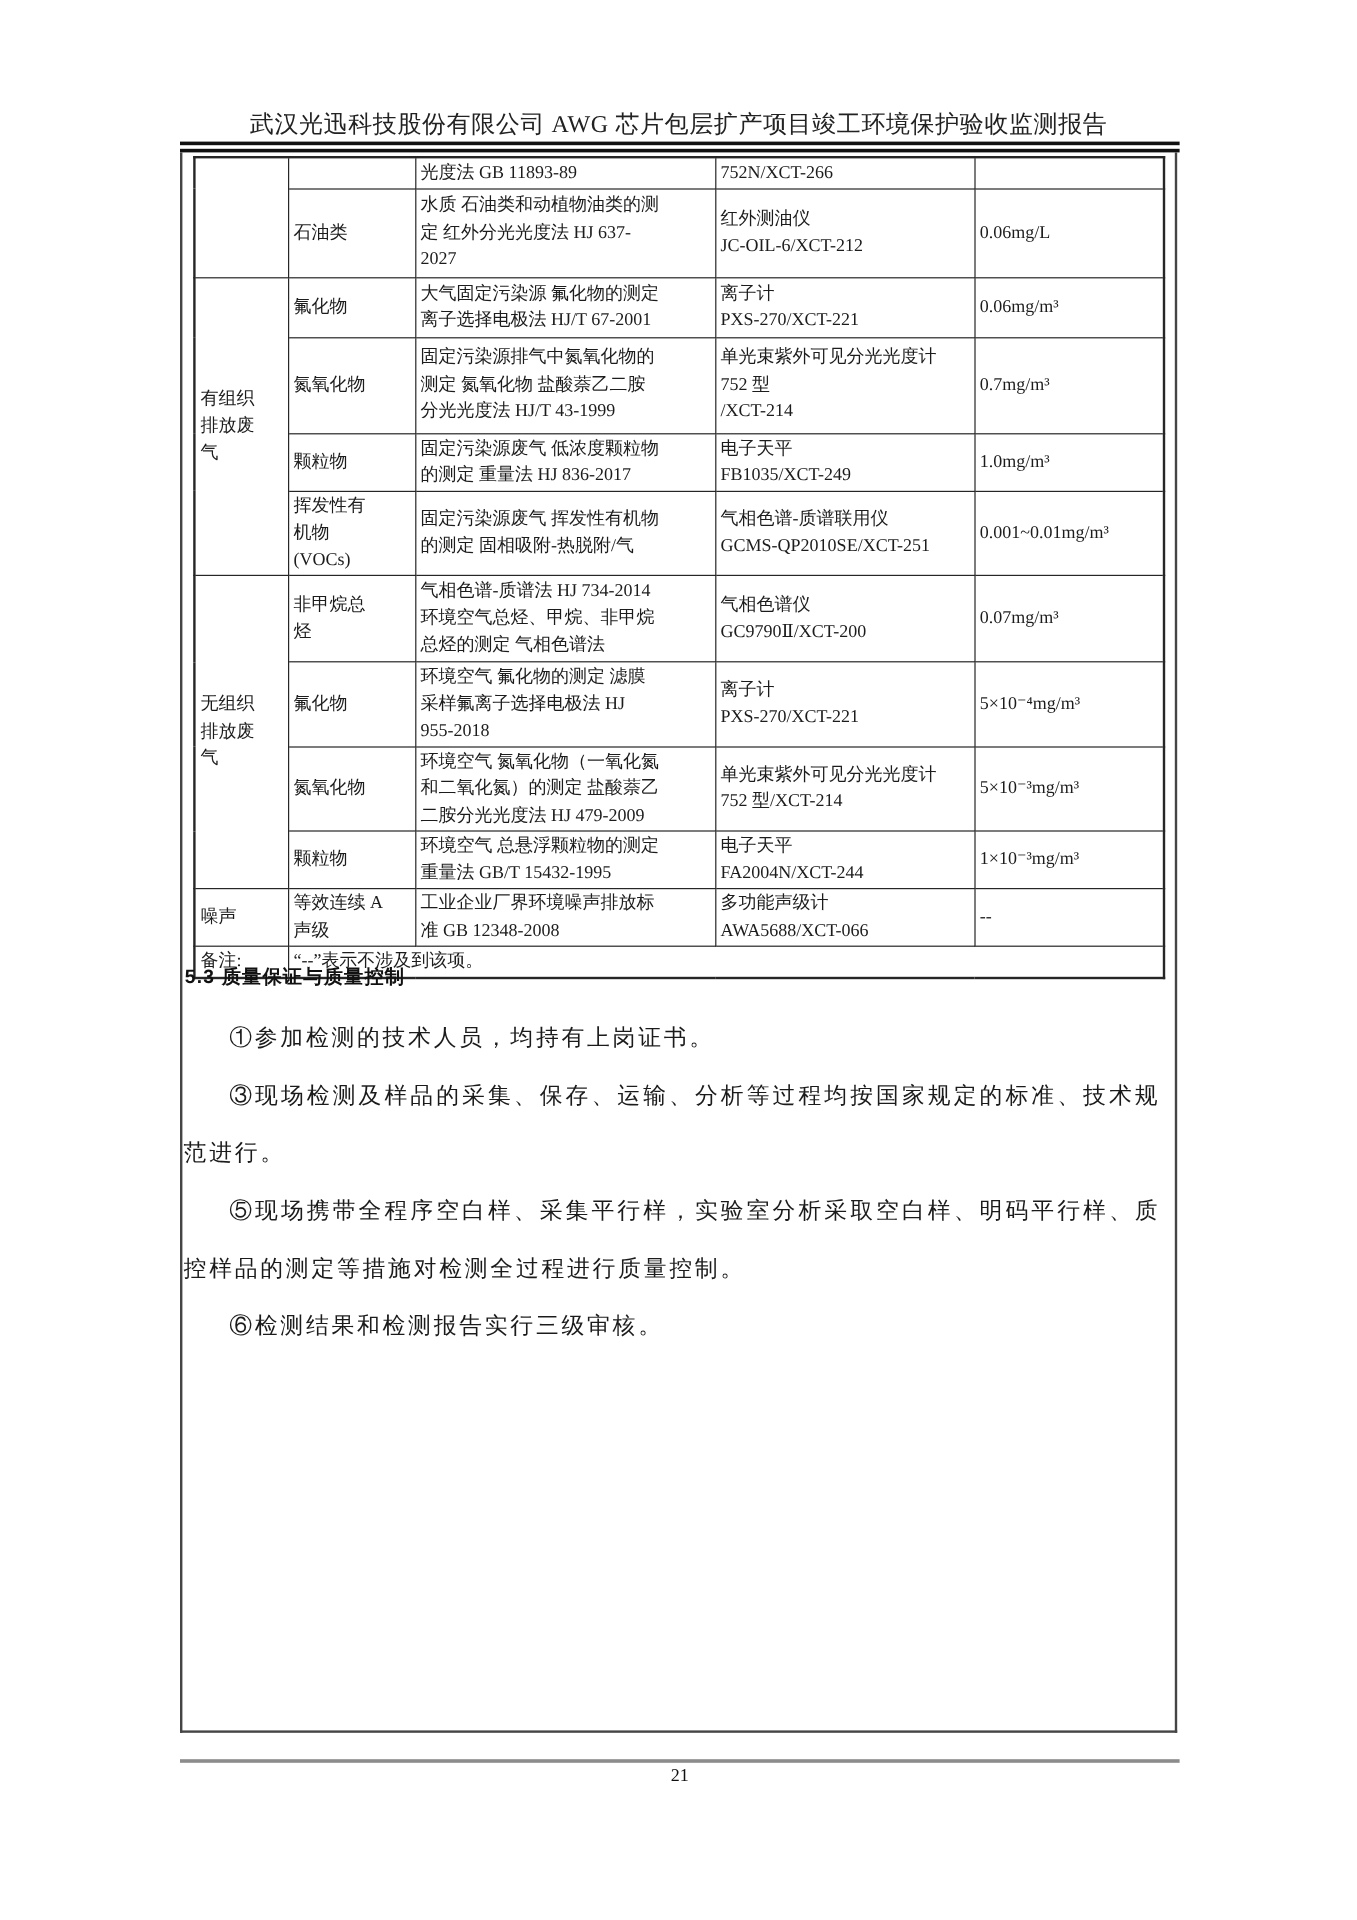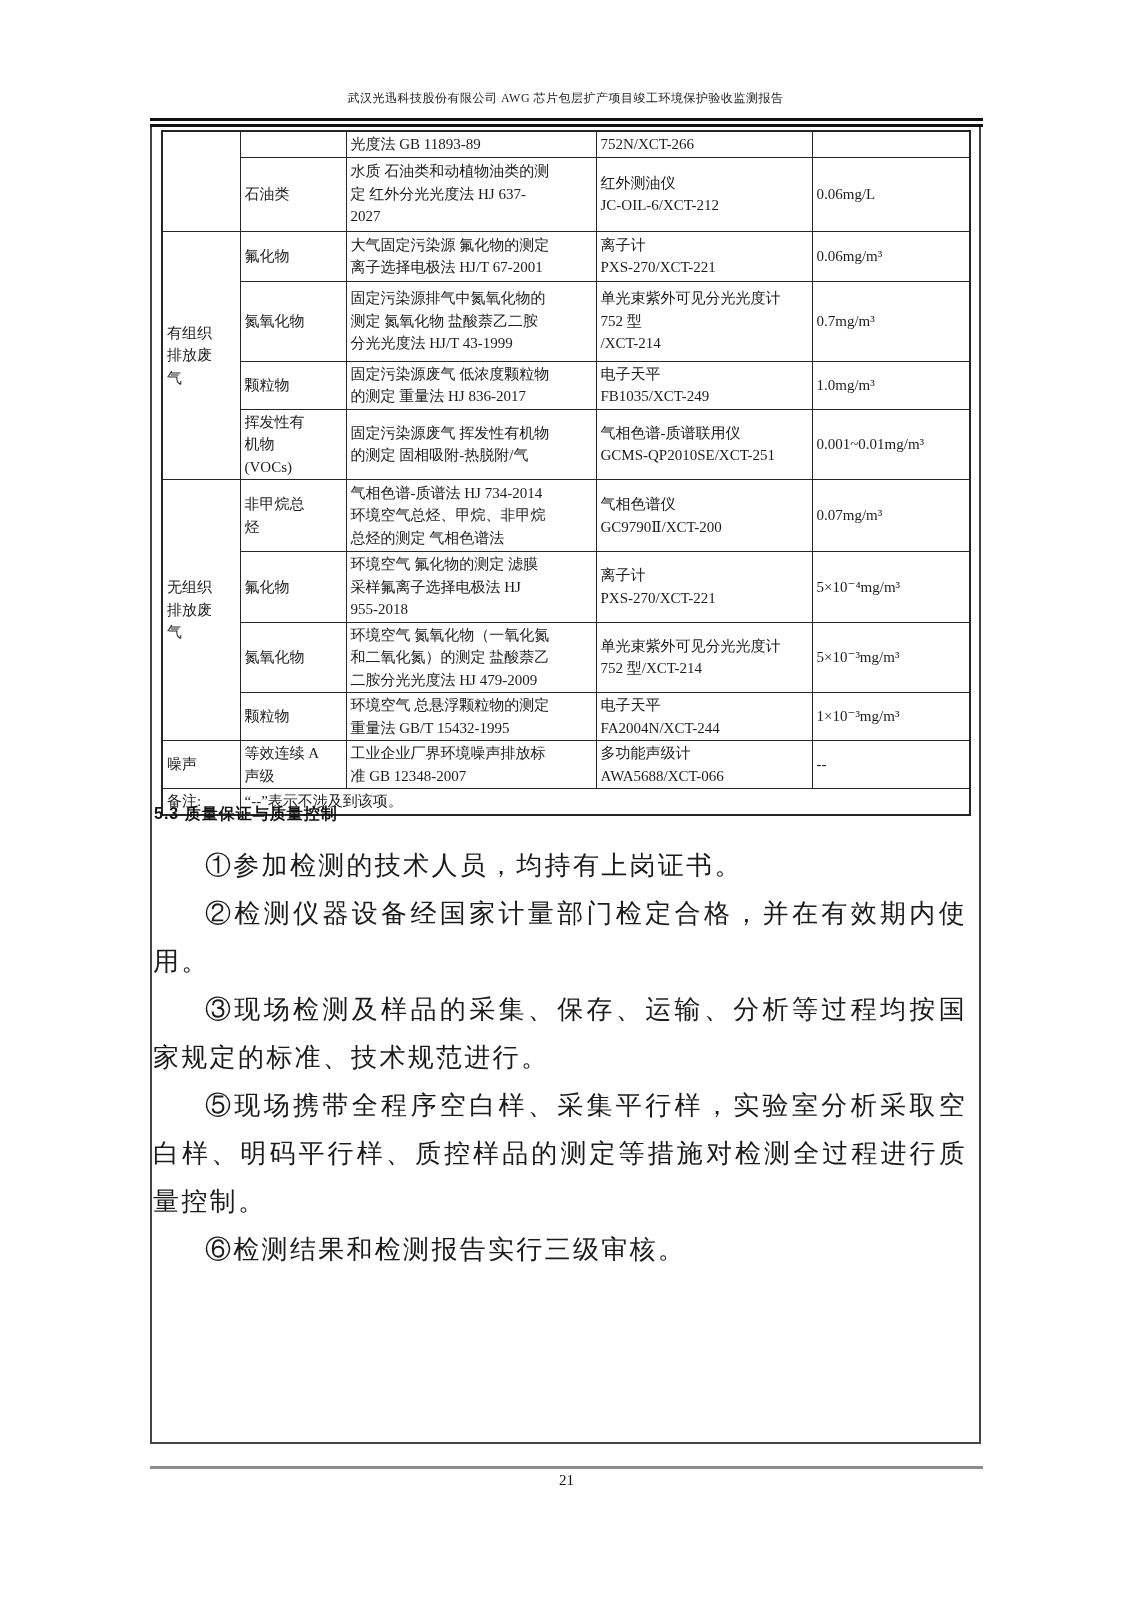--- a/index.html
+++ b/index.html
@@ -2,21 +2,21 @@
 <html><head>
 <meta charset="utf-8">
 <style>
   html,body{margin:0;padding:0;}
   body{
     width:1131px;height:1600px;position:relative;background:#ffffff;
     font-family:"Liberation Serif","DejaVu Serif",serif;color:#1a1a1a;
   }
   .doc-title{
     position:absolute;top:90px;left:0;right:0;text-align:center;
-    font-size:12px;letter-spacing:0.5px;color:#222;
+    font-size:20px;letter-spacing:0.5px;color:#222;
   }
   .double-rule{
     position:absolute;left:150px;top:118px;width:833px;height:3px;
     border-top:3px solid #101010;border-bottom:3px solid #101010;
   }
   .page-frame{
     position:absolute;left:150px;top:127px;width:831px;height:1317px;
     border:2px solid #454545;border-top:none;box-sizing:border-box;
   }
   table.monitor{
@@ -29,21 +29,21 @@
     font-size:15px;line-height:1.5;padding:1px 4px;white-space:pre-line;
     color:#1c1c1c;overflow:hidden;
   }
   .section-heading{
     position:absolute;left:154px;top:804px;
     font-family:"Liberation Sans","DejaVu Sans",sans-serif;
     font-weight:bold;font-size:16px;color:#111;letter-spacing:1px;
   }
   .body-text{
     position:absolute;left:153px;top:842px;width:814px;
-    font-size:26px;line-height:48px;letter-spacing:2.3px;
+    font-size:19px;line-height:48px;letter-spacing:2.3px;
     text-align:justify;color:#1b1b1b;
   }
   .body-text p{margin:0;text-indent:2em;}
   .footer-rule{
     position:absolute;left:150px;top:1466px;width:833px;height:3px;
     background:#8c8c8c;
   }
   .page-number{
     position:absolute;left:150px;top:1472px;width:833px;text-align:center;
     font-size:15px;font-weight:normal;color:#111;
@@ -157,36 +157,35 @@
 重量法 GB/T 15432-1995</td>
       <td>电子天平
 FA2004N/XCT-244</td>
       <td>1×10⁻³mg/m³</td>
     </tr>
     <tr style="height:44px">
       <td>噪声</td>
       <td>等效连续 A
 声级</td>
       <td>工业企业厂界环境噪声排放标
-准 GB 12348-2007</td>
+准 GB 12348-2008</td>
       <td>多功能声级计
 AWA5688/XCT-066</td>
       <td>--</td>
     </tr>
     <tr style="height:26px">
       <td>备注:</td>
       <td colspan="4">“--”表示不涉及到该项。</td>
     </tr>
   </tbody>
 </table>
 
 <div class="section-heading">5.3 质量保证与质量控制</div>
 
 <div class="body-text">
   <p>①参加检测的技术人员，均持有上岗证书。</p>
-  <p>②检测仪器设备经国家计量部门检定合格，并在有效期内使用。</p>
   <p>③现场检测及样品的采集、保存、运输、分析等过程均按国家规定的标准、技术规范进行。</p>
   <p>⑤现场携带全程序空白样、采集平行样，实验室分析采取空白样、明码平行样、质控样品的测定等措施对检测全过程进行质量控制。</p>
   <p>⑥检测结果和检测报告实行三级审核。</p>
 </div>
 
 <div class="footer-rule"></div>
 <div class="page-number">21</div>
 
 </body></html>

